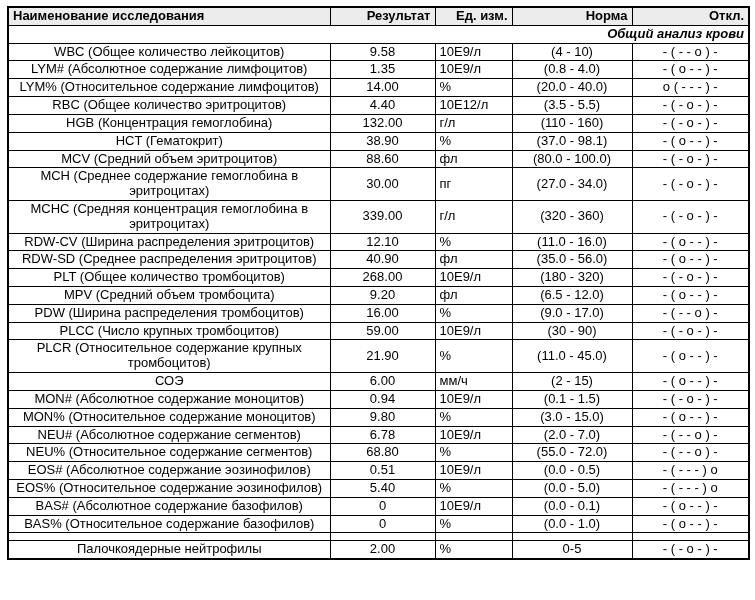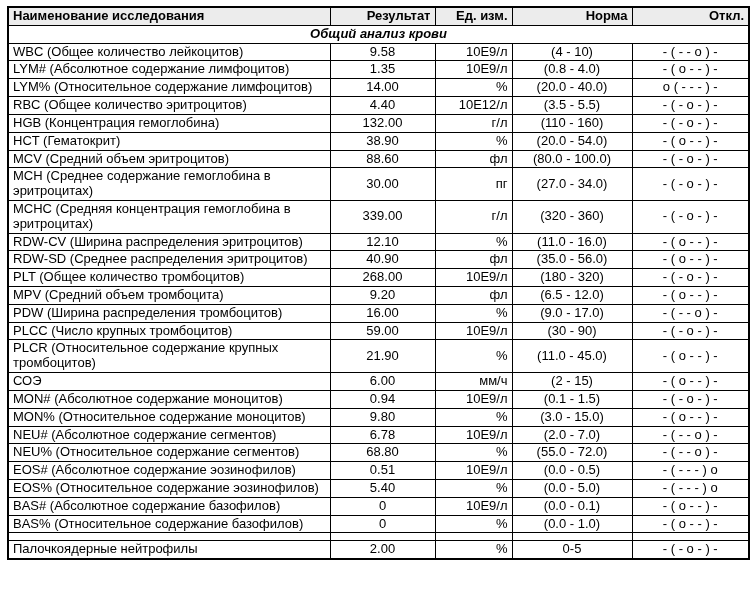--- a/index.html
+++ b/index.html
@@ -31,29 +31,29 @@
     line-height: 1.14;
     overflow: hidden;
   }
   thead th {
     background: #ececec;
     font-weight: bold;
     text-align: right;
     padding: 3px 4px;
   }
   thead th.h-name { text-align: left; }
-  td.col-name   { text-align: left; }
+  td.col-name   { text-align: center; }
   td.col-result { text-align: center; }
-  td.col-unit   { text-align: right; }
+  td.col-unit   { text-align: left; }
   td.col-norm   { text-align: center; }
   td.col-dev    { text-align: center; white-space: nowrap; }
   tr.section td {
     font-weight: bold;
     font-style: italic;
-    text-align: center;
+    text-align: right;
   }
   tr.spacer td {
     height: 7px;
     line-height: 5px;
     font-size: 10px;
     padding: 0 3px;
   }
 </style>
 </head>
 <body>
@@ -112,21 +112,21 @@
           <td class="col-name">HGB (Концентрация гемоглобина)</td>
           <td class="col-result">132.00</td>
           <td class="col-unit">г/л</td>
           <td class="col-norm">(110 - 160)</td>
           <td class="col-dev">- ( - о - ) -</td>
         </tr>
         <tr class="data">
           <td class="col-name">HCT (Гематокрит)</td>
           <td class="col-result">38.90</td>
           <td class="col-unit">%</td>
-          <td class="col-norm">(20.0 - 54.0)</td>
+          <td class="col-norm">(37.0 - 98.1)</td>
           <td class="col-dev">- ( о - - ) -</td>
         </tr>
         <tr class="data">
           <td class="col-name">MCV (Средний объем эритроцитов)</td>
           <td class="col-result">88.60</td>
           <td class="col-unit">фл</td>
           <td class="col-norm">(80.0 - 100.0)</td>
           <td class="col-dev">- ( - о - ) -</td>
         </tr>
         <tr class="data">

